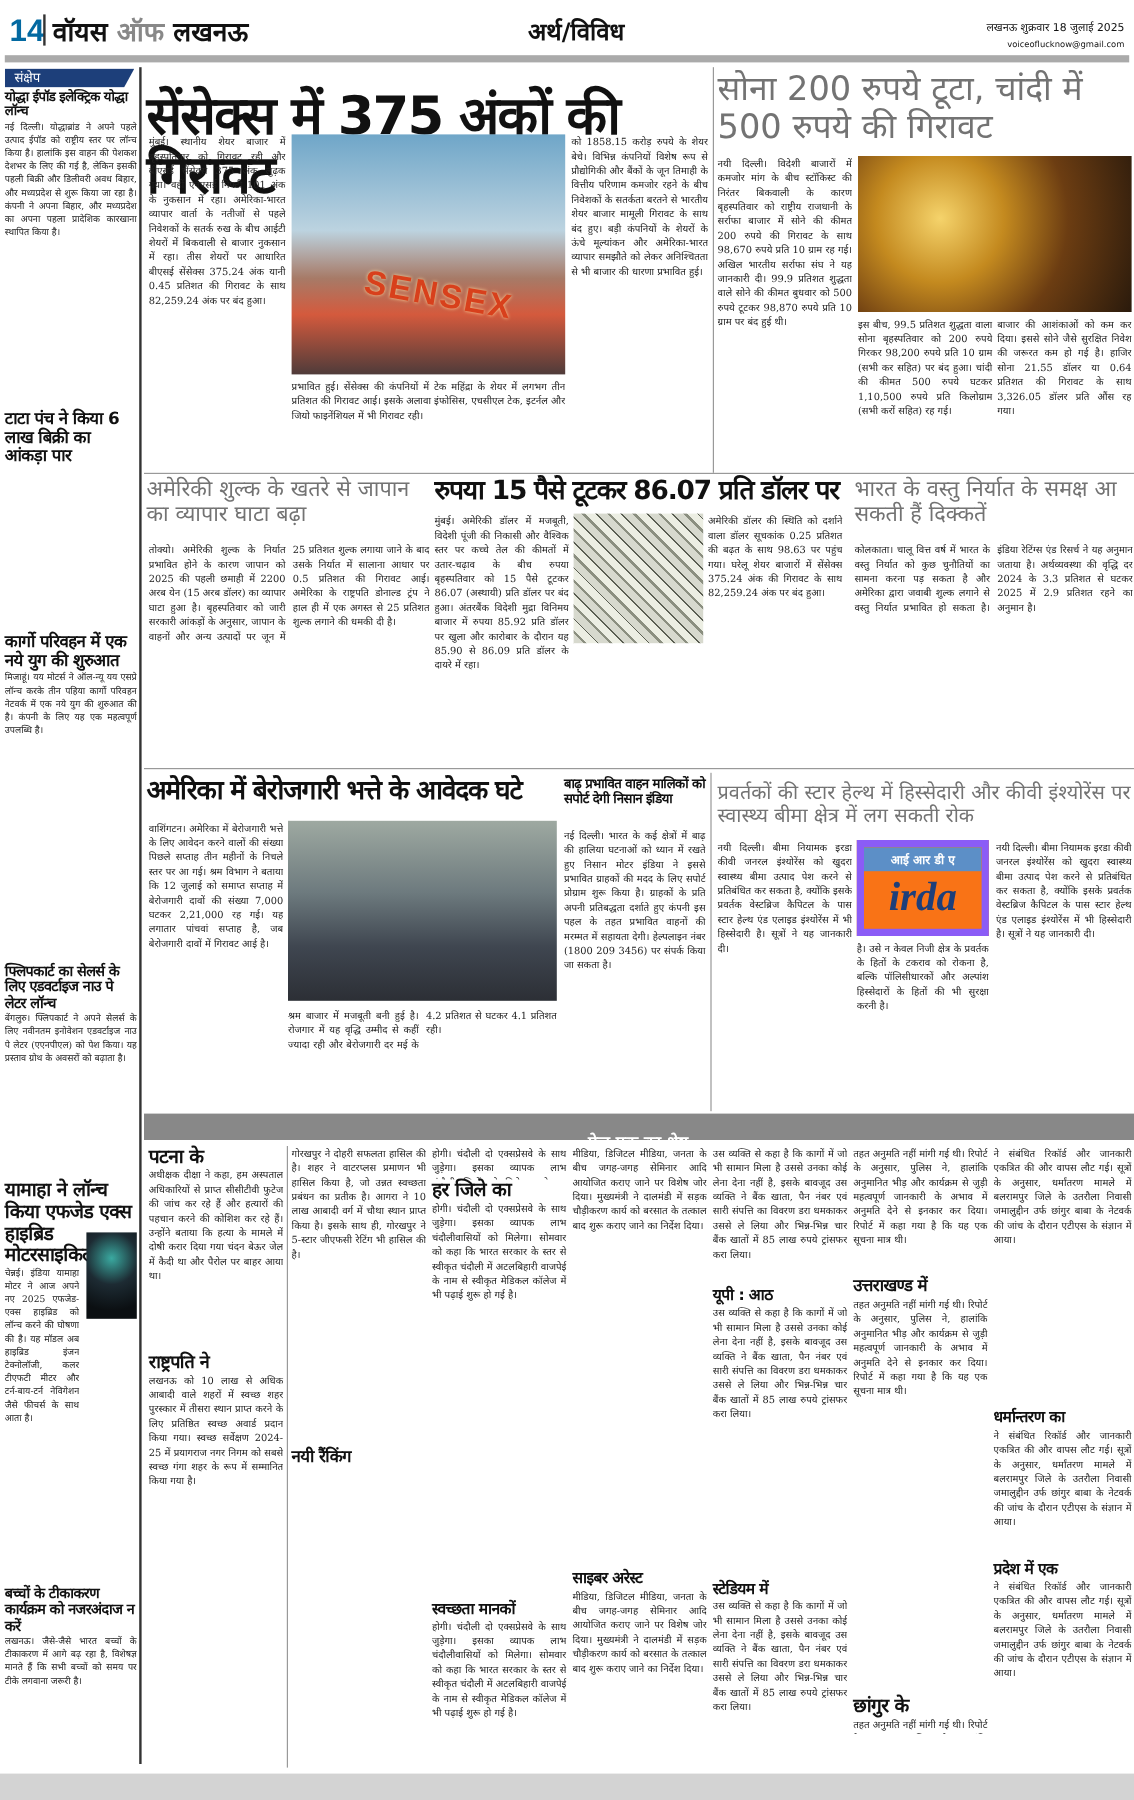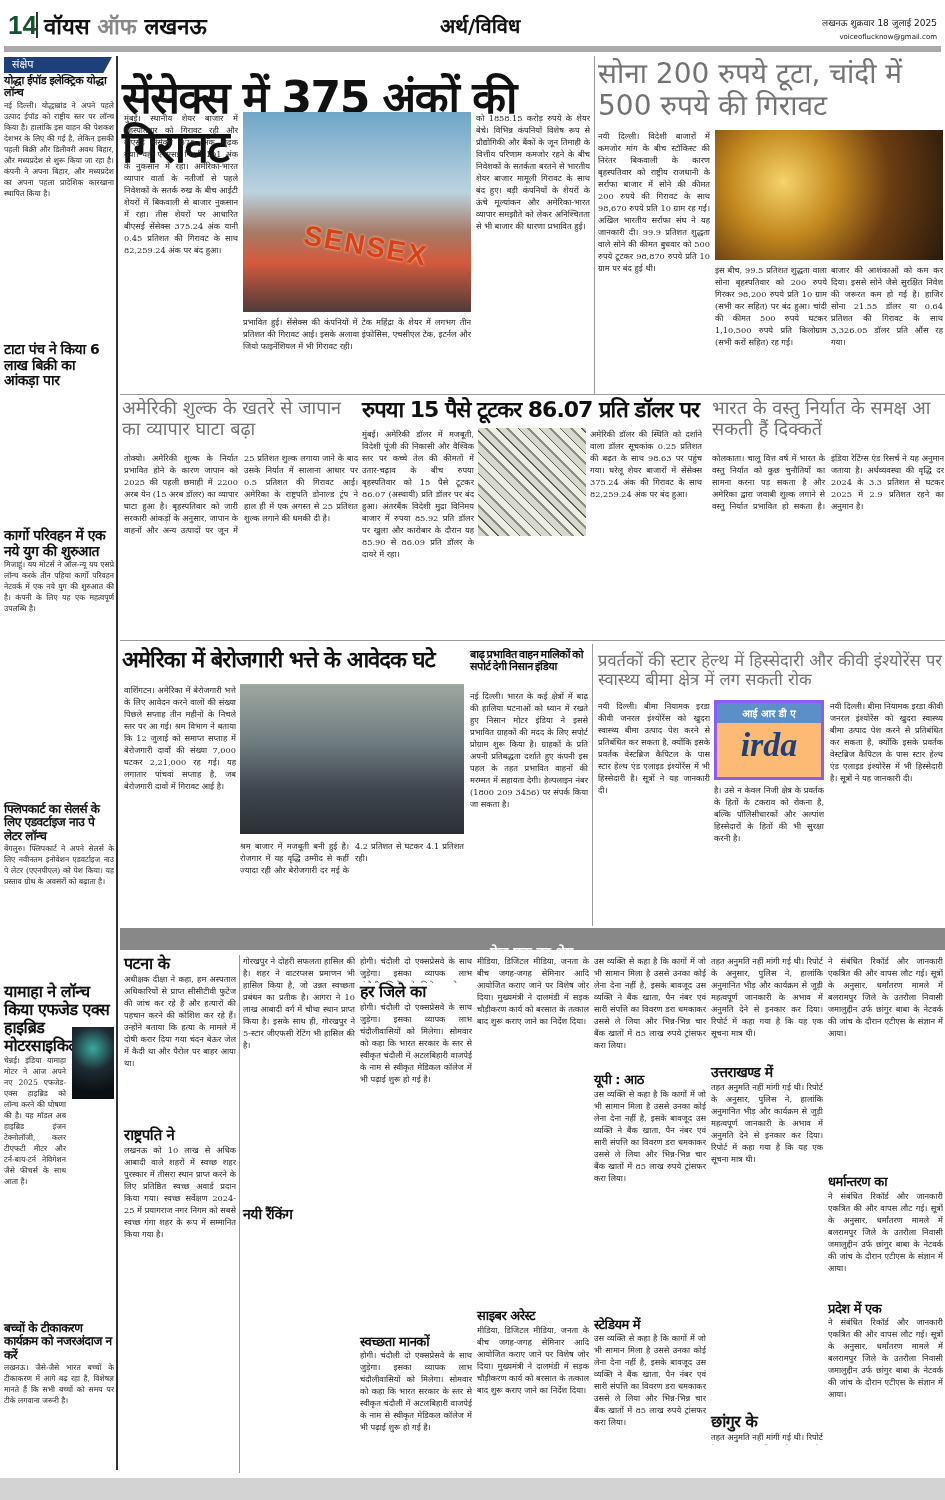--- a/index.html
+++ b/index.html
@@ -1,38 +1,38 @@
 <!DOCTYPE html>
 <html><head>
 <meta charset="utf-8">
 <style>
   * { box-sizing: border-box; margin: 0; padding: 0; }
   html, body { width: 945px; height: 1500px; background: #fff; overflow: hidden; }
   body { font-family: "DejaVu Serif", serif; color: #111; position: relative; }
   .abs { position: absolute; }
-  .pg { left: 8px; top: 10px; font-size: 26px; font-weight: bold; font-family: "Liberation Sans", sans-serif; color:#14532d; }
+  .pg { left: 8px; top: 10px; font-size: 26px; font-weight: bold; font-family: "Liberation Sans", sans-serif; color:#0369a1; }
   .pgbar { left: 36px; top: 12px; width: 2px; height: 26px; background: #333; }
   .brand { left: 44px; top: 10px; font-size: 22px; font-weight: bold; font-family: "DejaVu Sans", sans-serif; }
   .brand .of { color: #888; }
   .section { left: 440px; top: 12px; font-size: 20px; font-weight: bold; font-family: "DejaVu Sans", sans-serif; }
   .date { right: 8px; top: 16px; font-size: 9px; font-family: "DejaVu Sans", sans-serif; }
   .email { right: 8px; top: 33px; font-size: 7px; font-family: "DejaVu Sans", sans-serif; }
   .hrule { left: 4px; width: 937px; height: 6px; background: #aaa; }
   .vrule { width: 2px; background: #333; }
   .vthin { width: 1px; background: #999; }
   .head { font-family: "DejaVu Sans", sans-serif; font-weight: bold; line-height: 1.12; color: #111; letter-spacing: -0.5px; }
   .head-light { font-family: "DejaVu Sans", sans-serif; font-weight: normal; line-height: 1.15; color: #737373; }
   .text { font-size: 8.2px; line-height: 12px; text-align: justify; color: #222; overflow: hidden; }
   .sanksh { left: 4px; top: 57px; width: 108px; height: 16px; background: #1d3f7a; color: #fff; font-size: 11px; font-family: "DejaVu Sans", sans-serif; padding-left: 8px; line-height: 16px; clip-path: polygon(0 0, 100% 0, 92% 100%, 0 100%); }
   .img { overflow: hidden; }
   .img-sensex { background: linear-gradient(180deg, #6fa6c8 0%, #bcd3e0 40%, #a77a67 60%, #d45a3d 75%, #4f3b3a 100%); }
   .img-gold { background: radial-gradient(circle at 30% 40%, #f5d36b 0%, #c48a1f 30%, #6c3d12 60%, #2a1a0c 100%); }
   .img-money { background: repeating-linear-gradient(45deg, #d7d9ce 0 6px, #8b8f80 6px 8px, #eceee3 8px 14px, #5a5e52 14px 15px); }
   .img-crowd { background: linear-gradient(180deg, #9ea9a1 0%, #6d7a7e 40%, #3f4650 70%, #2c2f35 100%); }
-  .img-irda { background: #fdba74; border: 3px solid #8b5cf6; }
+  .img-irda { background: #f97316; border: 6px solid #8b5cf6; }
   .img-bike { background: radial-gradient(circle at 50% 30%, #3aa9a0 0%, #1d2b33 40%, #0b0f12 80%); }
   .band { background: #888; color: #fff; font-family: "DejaVu Sans", sans-serif; font-weight: bold; }
   .foot { left: 0; top: 1478px; width: 945px; height: 22px; background: #d3d3d3; }
   .sensex-label { position: absolute; left: 60px; top: 118px; transform: rotate(10deg); font-family: "Liberation Sans", sans-serif; font-weight: bold; color: #d8401c; font-size: 28px; letter-spacing: 2px; text-shadow: 0 0 3px #ffd9a0; }
 </style>
 </head>
 <body>
 
 <div class="abs pg">14</div>
 <div class="abs pgbar"></div>
@@ -102,21 +102,21 @@
 <div class="abs head-light" style="left:712px; top:398px; width:232px; font-size:18px;">भारत के वस्तु निर्यात के समक्ष आ सकती हैं दिक्कतें</div>
 <div class="abs text" style="left:712px; top:452px; width:232px; height:182px; column-count:2; column-gap:6px;">कोलकाता। चालू वित्त वर्ष में भारत के वस्तु निर्यात को कुछ चुनौतियों का सामना करना पड़ सकता है और अमेरिका द्वारा जवाबी शुल्क लगाने से वस्तु निर्यात प्रभावित हो सकता है। इंडिया रेटिंग्स एंड रिसर्च ने यह अनुमान जताया है। अर्थव्यवस्था की वृद्धि दर 2024 के 3.3 प्रतिशत से घटकर 2025 में 2.9 प्रतिशत रहने का अनुमान है।</div>
 
 <div class="abs" style="left:120px; top:640px; width:825px; height:1px; background:#999;"></div>
 
 <div class="abs head" style="left:122px; top:648px; width:345px; font-size:22px; letter-spacing:-1px;">अमेरिका में बेरोजगारी भत्ते के आवेदक घटे</div>
 <div class="abs text" style="left:124px; top:684px; width:112px; height:238px;">वाशिंगटन। अमेरिका में बेरोजगारी भत्ते के लिए आवेदन करने वालों की संख्या पिछले सप्ताह तीन महीनों के निचले स्तर पर आ गई। श्रम विभाग ने बताया कि 12 जुलाई को समाप्त सप्ताह में बेरोजगारी दावों की संख्या 7,000 घटकर 2,21,000 रह गई। यह लगातार पांचवां सप्ताह है, जब बेरोजगारी दावों में गिरावट आई है।</div>
 <div class="abs img img-crowd" style="left:240px; top:684px; width:224px; height:150px;"></div>
 <div class="abs text" style="left:240px; top:840px; width:224px; height:82px; column-count:2; column-gap:6px;">श्रम बाजार में मजबूती बनी हुई है। रोजगार में यह वृद्धि उम्मीद से कहीं ज्यादा रही और बेरोजगारी दर मई के 4.2 प्रतिशत से घटकर 4.1 प्रतिशत रही।</div>
 
-<div class="abs head" style="left:470px; top:648px; width:118px; font-size:11px;font-family:Liberation Serif, serif;">बाढ़ प्रभावित वाहन मालिकों को सपोर्ट देगी निसान इंडिया</div>
+<div class="abs head" style="left:470px; top:648px; width:118px; font-size:11px;">बाढ़ प्रभावित वाहन मालिकों को सपोर्ट देगी निसान इंडिया</div>
 <div class="abs text" style="left:470px; top:690px; width:118px; height:232px;">नई दिल्ली। भारत के कई क्षेत्रों में बाढ़ की हालिया घटनाओं को ध्यान में रखते हुए निसान मोटर इंडिया ने इससे प्रभावित ग्राहकों की मदद के लिए सपोर्ट प्रोग्राम शुरू किया है। ग्राहकों के प्रति अपनी प्रतिबद्धता दर्शाते हुए कंपनी इस पहल के तहत प्रभावित वाहनों की मरम्मत में सहायता देगी। हेल्पलाइन नंबर (1800 209 3456) पर संपर्क किया जा सकता है।</div>
 <div class="abs vthin" style="left:592px; top:644px; height:282px;"></div>
 
 <div class="abs head-light" style="left:598px; top:652px; width:346px; font-size:16.5px;">प्रवर्तकों की स्टार हेल्थ में हिस्सेदारी और कीवी इंश्योरेंस पर स्वास्थ्य बीमा क्षेत्र में लग सकती रोक</div>
 <div class="abs text" style="left:598px; top:700px; width:112px; height:222px;">नयी दिल्ली। बीमा नियामक इरडा कीवी जनरल इंश्योरेंस को खुदरा स्वास्थ्य बीमा उत्पाद पेश करने से प्रतिबंधित कर सकता है, क्योंकि इसके प्रवर्तक वेस्टब्रिज कैपिटल के पास स्टार हेल्थ एंड एलाइड इंश्योरेंस में भी हिस्सेदारी है। सूत्रों ने यह जानकारी दी।</div>
 <div class="abs img img-irda" style="left:714px; top:700px; width:110px; height:80px;">
   <div style="background:#5c8fc7; color:#fff; font-size:10px; font-family:'DejaVu Sans',sans-serif; font-weight:bold; text-align:center; padding:3px 0;">आई आर डी ए</div>
   <div style="font-family:'Liberation Serif',serif; font-style:italic; font-weight:bold; color:#1d3f7a; font-size:34px; text-align:center; line-height:44px;">irda</div>
 </div>
 <div class="abs text" style="left:714px; top:784px; width:110px; height:138px;">है। उसे न केवल निजी क्षेत्र के प्रवर्तक के हितों के टकराव को रोकना है, बल्कि पॉलिसीधारकों और अल्पांश हिस्सेदारों के हितों की भी सुरक्षा करनी है।</div>

